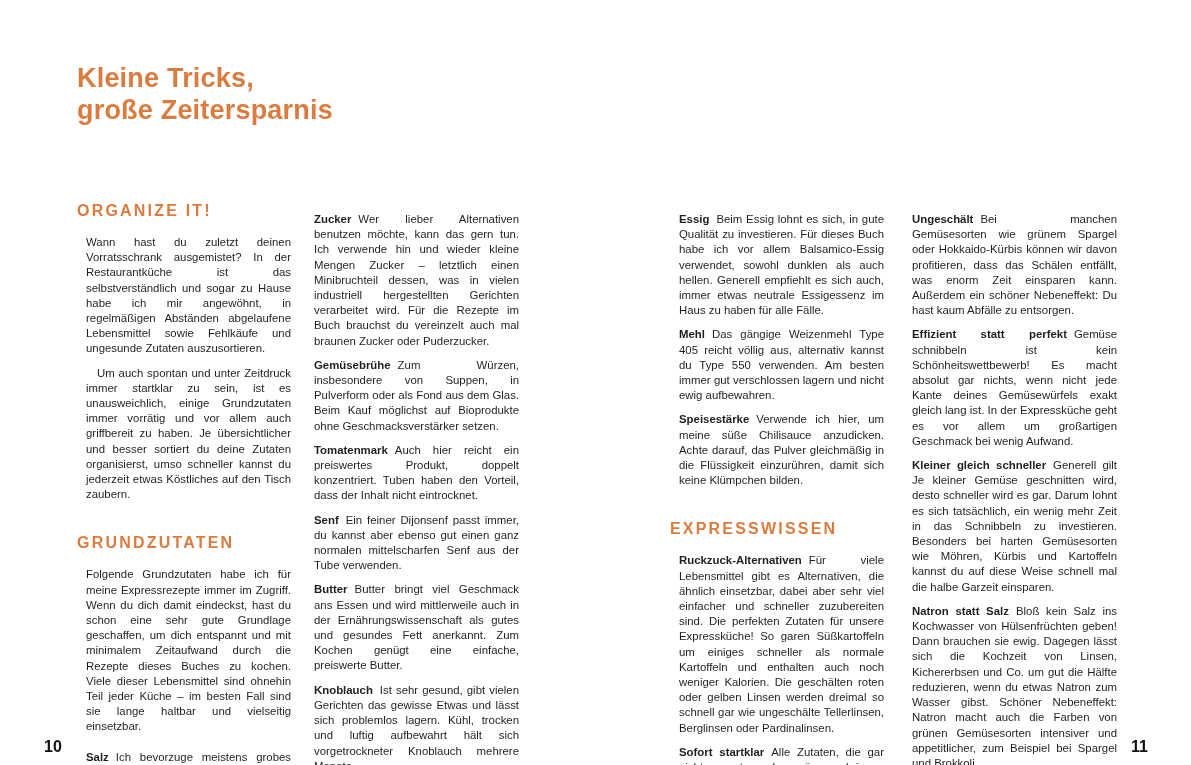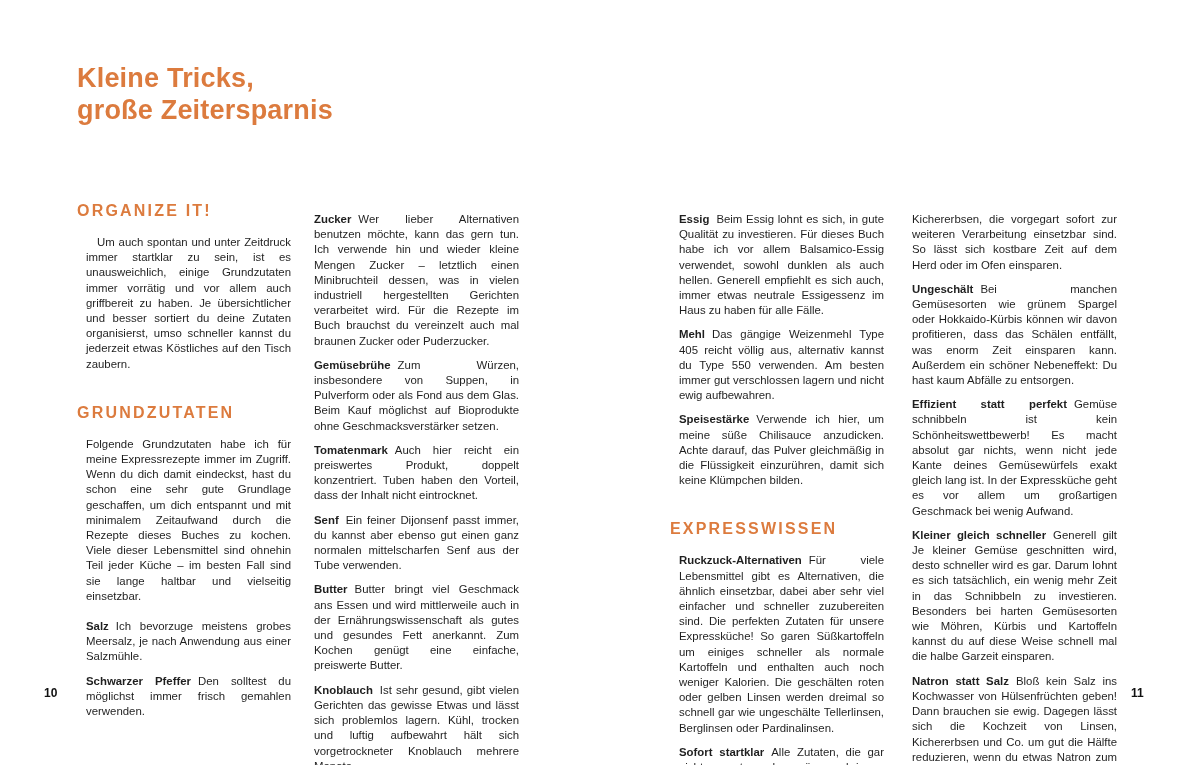--- a/index.html
+++ b/index.html
@@ -40,38 +40,39 @@
   }
   .section-heading.spaced { margin-top: 33px; }
 
   .col p { margin: 9px; }
   p.indent { text-indent: 11px; }
   .entries-group { margin-top: 15px; }
 
   .term { font-weight: bold; margin-right: 7px; }
 
   .page-num {
-    position: absolute; top: 686px;
-    font-size: 12px; font-weight: bold; color: #111;
+    position: absolute; top: 738px;
+    font-size: 16px; font-weight: bold; color: #111;
   }
   .page-num.left { left: 44px; }
   .page-num.right { left: 1131px; }
 </style>
 </head>
 <body>
 
 <div class="spread">
 
   <div class="page-title">
     <div>Kleine Tricks,</div>
     <div>große Zeitersparnis</div>
   </div>
 
   <div class="col col-1">
     <h3 class="section-heading">ORGANIZE IT!</h3>
+    <p>Wann hast du zuletzt deinen Vorratsschrank ausgemistet? In der Restaurantküche ist das selbstverständlich und sogar zu Hause habe ich mir angewöhnt, in regelmäßigen Abständen abgelaufene Lebensmittel sowie Fehlkäufe und ungesunde Zutaten auszusortieren.</p>
     <p class="indent">Um auch spontan und unter Zeitdruck immer startklar zu sein, ist es unausweichlich, einige Grundzutaten immer vorrätig und vor allem auch griffbereit zu haben. Je übersichtlicher und besser sortiert du deine Zutaten organisierst, umso schneller kannst du jederzeit etwas Köstliches auf den Tisch zaubern.</p>
 
     <h3 class="section-heading spaced">GRUNDZUTATEN</h3>
     <p>Folgende Grundzutaten habe ich für meine Expressrezepte immer im Zugriff. Wenn du dich damit eindeckst, hast du schon eine sehr gute Grundlage geschaffen, um dich entspannt und mit minimalem Zeitaufwand durch die Rezepte dieses Buches zu kochen. Viele dieser Lebensmittel sind ohnehin Teil jeder Küche – im besten Fall sind sie lange haltbar und vielseitig einsetzbar.</p>
 
     <div class="entries-group">
       <p class="entry"><span class="term">Salz</span><span>Ich bevorzuge meistens grobes Meersalz, je nach Anwendung aus einer Salzmühle.</span></p>
       <p class="entry"><span class="term">Schwarzer Pfeffer</span><span>Den solltest du möglichst immer frisch gemahlen verwenden.</span></p>
     </div>
   </div>
@@ -91,21 +92,20 @@
     <p class="entry"><span class="term">Mehl</span><span>Das gängige Weizenmehl Type 405 reicht völlig aus, alternativ kannst du Type 550 verwenden. Am besten immer gut verschlossen lagern und nicht ewig aufbewahren.</span></p>
     <p class="entry"><span class="term">Speisestärke</span><span>Verwende ich hier, um meine süße Chilisauce anzudicken. Achte darauf, das Pulver gleichmäßig in die Flüssigkeit einzurühren, damit sich keine Klümpchen bilden.</span></p>
 
     <h3 class="section-heading spaced">EXPRESSWISSEN</h3>
 
     <p class="entry"><span class="term">Ruckzuck-Alternativen</span><span>Für viele Lebensmittel gibt es Alternativen, die ähnlich einsetzbar, dabei aber sehr viel einfacher und schneller zuzubereiten sind. Die perfekten Zutaten für unsere Expressküche! So garen Süßkartoffeln um einiges schneller als normale Kartoffeln und enthalten auch noch weniger Kalorien. Die geschälten roten oder gelben Linsen werden dreimal so schnell gar wie ungeschälte Tellerlinsen, Berglinsen oder Pardinalinsen.</span></p>
     <p class="entry"><span class="term">Sofort startklar</span><span>Alle Zutaten, die gar nicht gegart werden müssen, bringen den Zeitvorteil schon mit – sei es die Honigmelone, die schnell aufgeschnitten wird, die Burrata, die nur darauf wartet, köstlich mariniert zu werden, oder die</span></p>
   </div>
 
   <div class="col col-4">
-    <p>Kichererbsen, die vorgegart sofort zur weiteren Verarbeitung einsetzbar sind. So lässt sich kostbare Zeit auf dem Herd oder im Ofen einsparen.</p>
     <p class="entry"><span class="term">Ungeschält</span><span>Bei manchen Gemüsesorten wie grünem Spargel oder Hokkaido-Kürbis können wir davon profitieren, dass das Schälen entfällt, was enorm Zeit einsparen kann. Außerdem ein schöner Nebeneffekt: Du hast kaum Abfälle zu entsorgen.</span></p>
     <p class="entry"><span class="term">Effizient statt perfekt</span><span>Gemüse schnibbeln ist kein Schönheitswettbewerb! Es macht absolut gar nichts, wenn nicht jede Kante deines Gemüsewürfels exakt gleich lang ist. In der Expressküche geht es vor allem um großartigen Geschmack bei wenig Aufwand.</span></p>
     <p class="entry"><span class="term">Kleiner gleich schneller</span><span>Generell gilt Je kleiner Gemüse geschnitten wird, desto schneller wird es gar. Darum lohnt es sich tatsächlich, ein wenig mehr Zeit in das Schnibbeln zu investieren. Besonders bei harten Gemüsesorten wie Möhren, Kürbis und Kartoffeln kannst du auf diese Weise schnell mal die halbe Garzeit einsparen.</span></p>
     <p class="entry"><span class="term">Natron statt Salz</span><span>Bloß kein Salz ins Kochwasser von Hülsenfrüchten geben! Dann brauchen sie ewig. Dagegen lässt sich die Kochzeit von Linsen, Kichererbsen und Co. um gut die Hälfte reduzieren, wenn du etwas Natron zum Wasser gibst. Schöner Nebeneffekt: Natron macht auch die Farben von grünen Gemüsesorten intensiver und appetitlicher, zum Beispiel bei Spargel und Brokkoli.</span></p>
   </div>
 
   <div class="page-num left">10</div>
   <div class="page-num right">11</div>
 
 </div>

